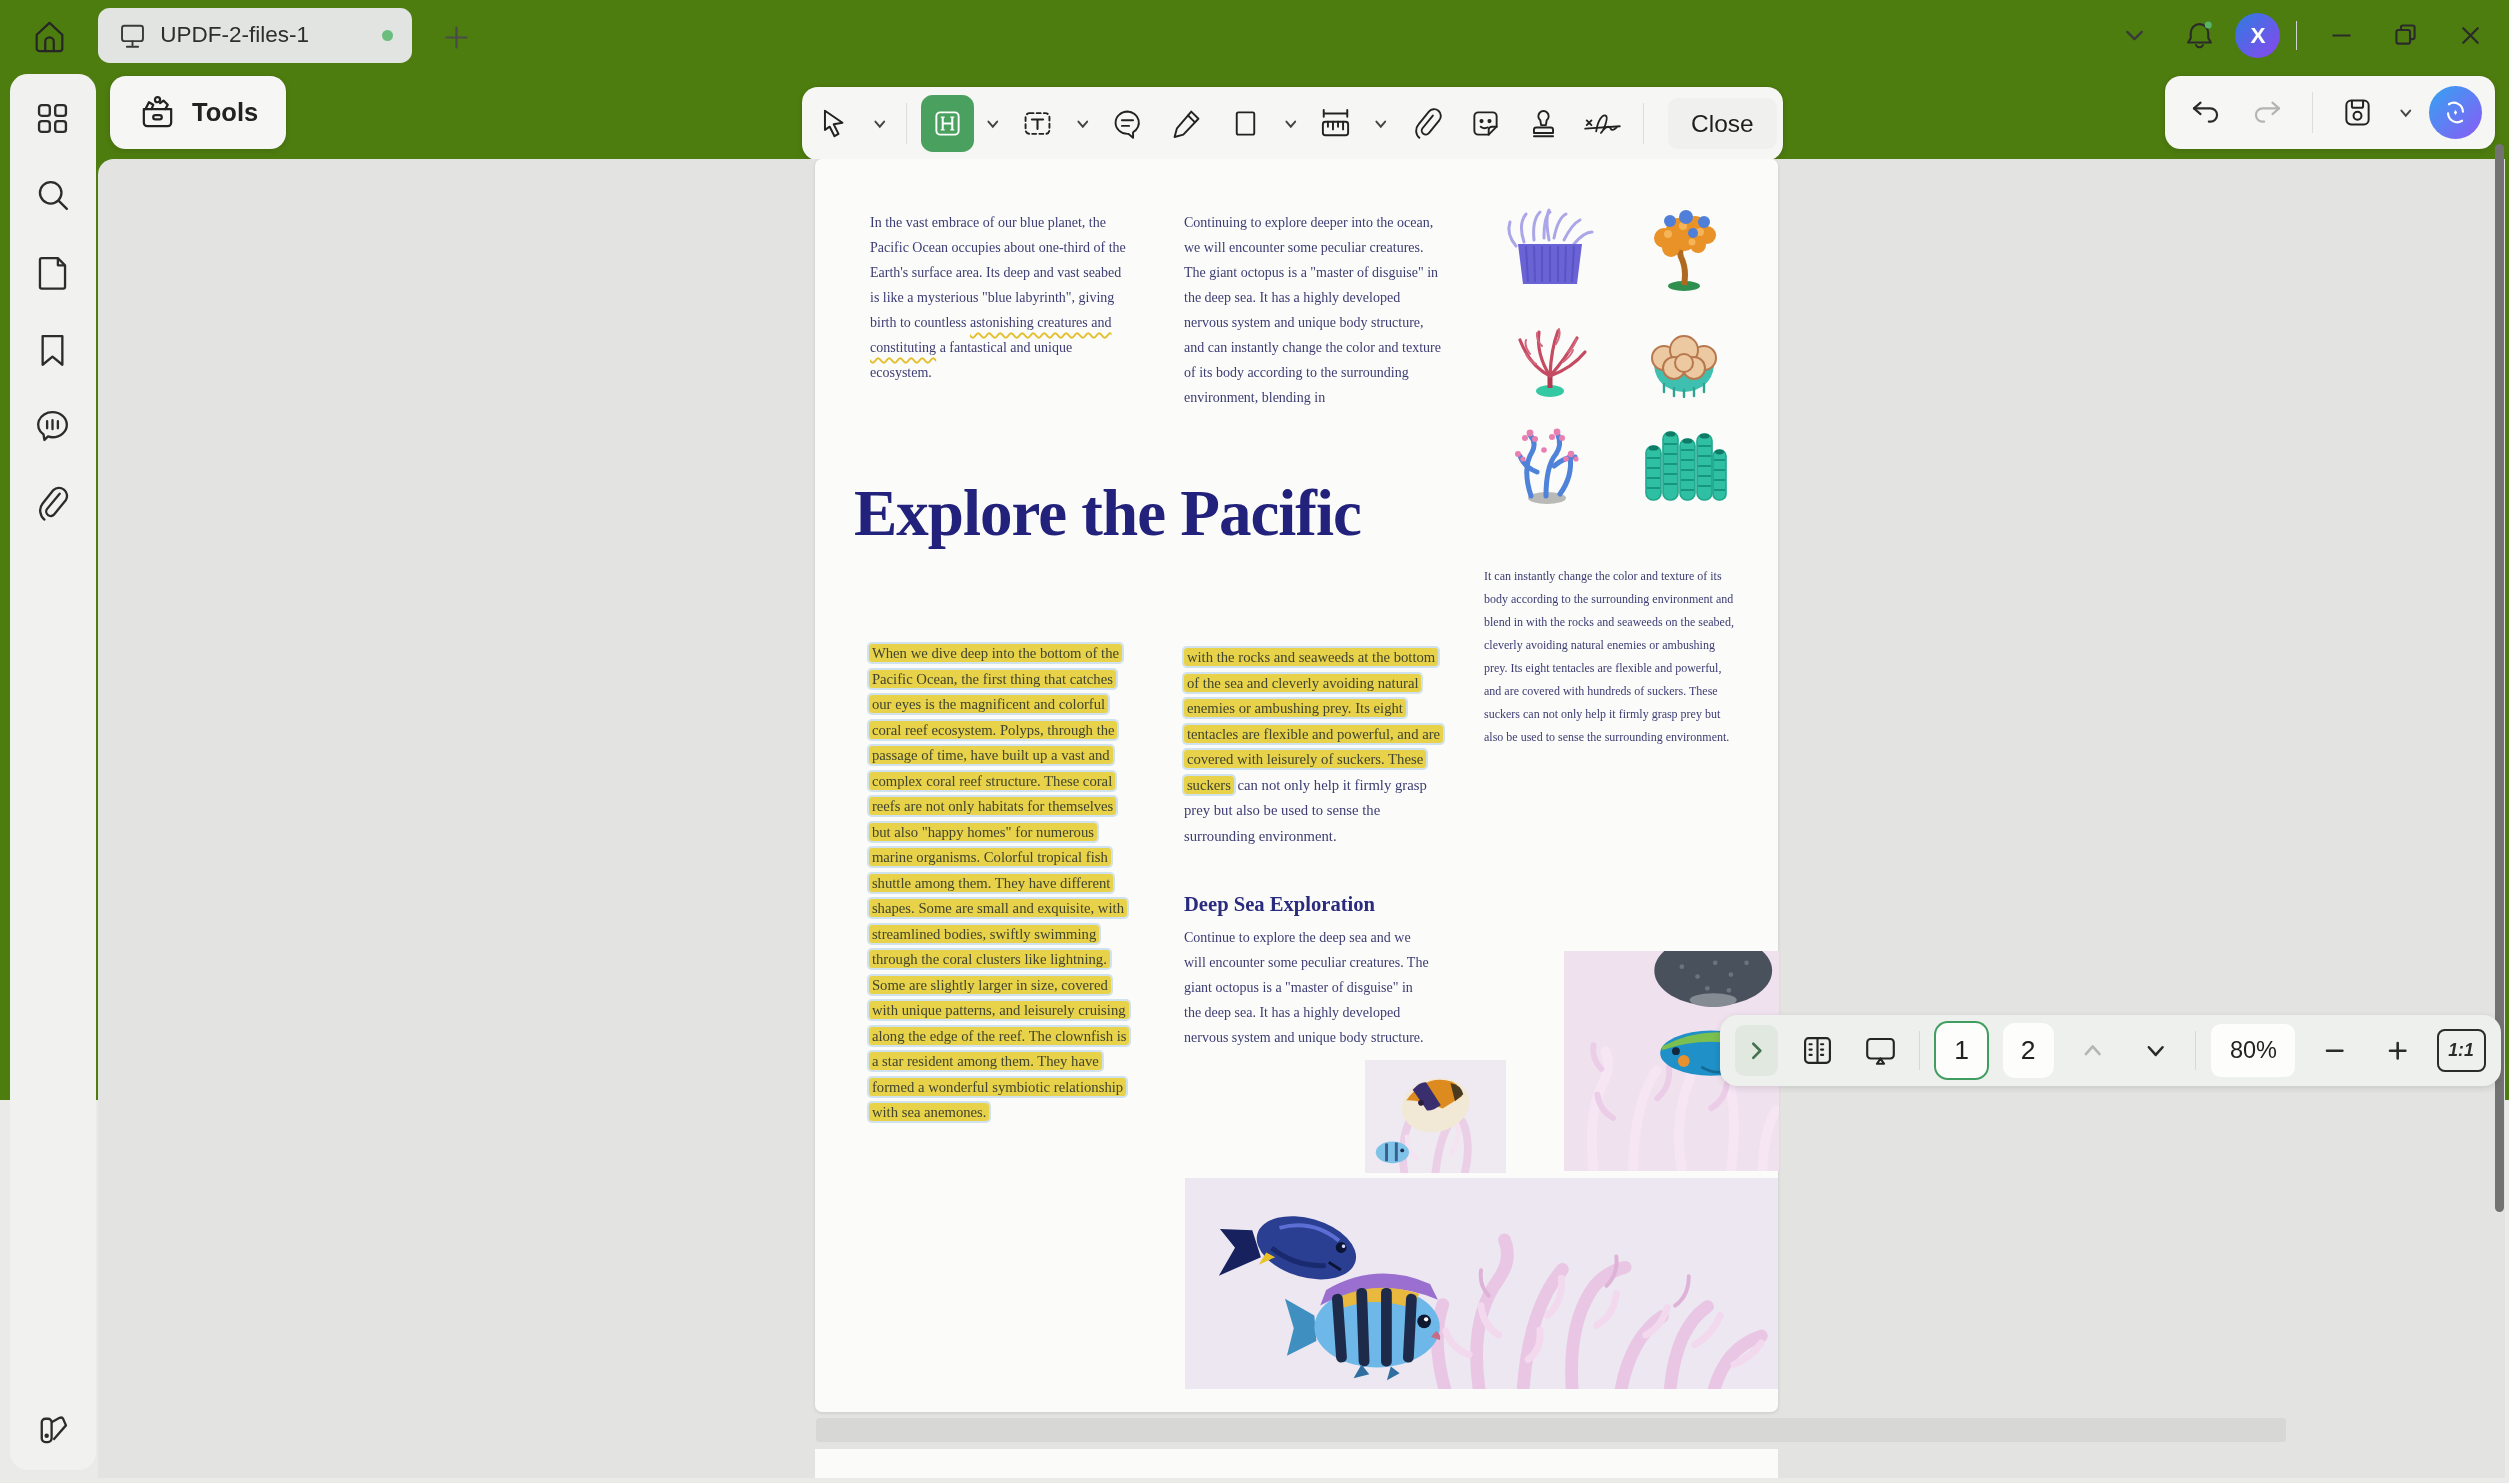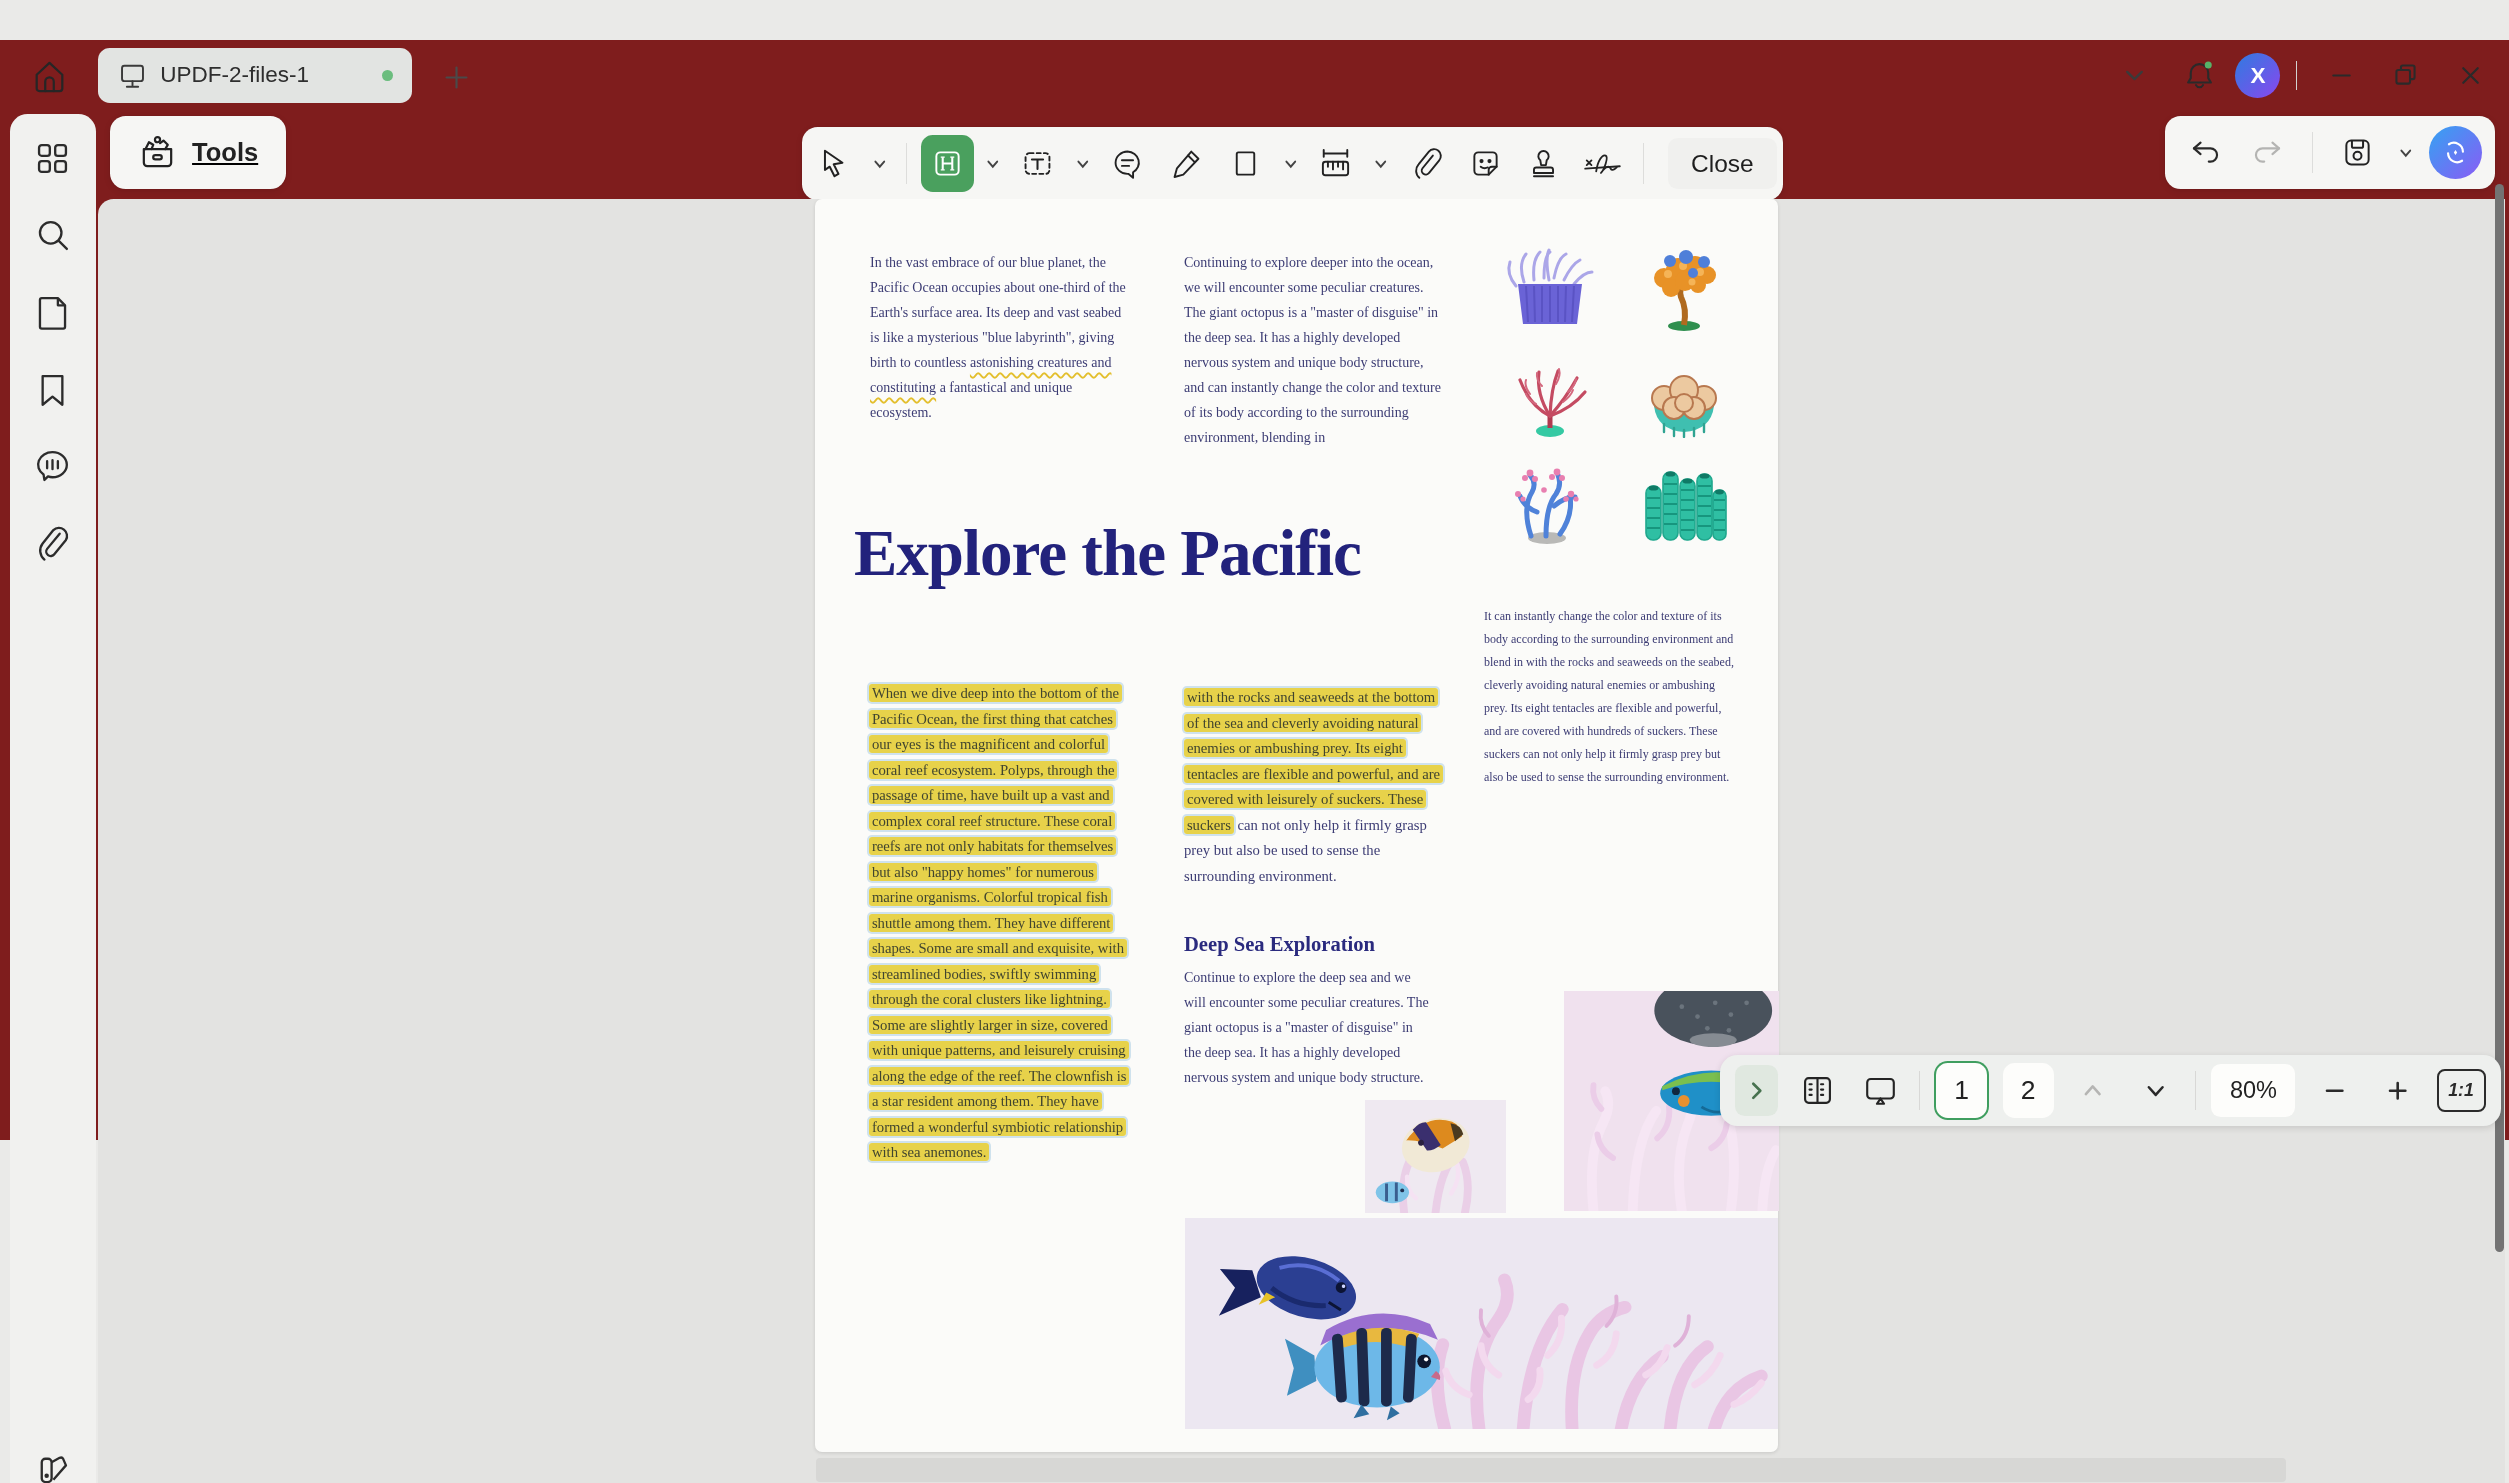--- a/index.html
+++ b/index.html
@@ -1,34 +1,34 @@
 <!DOCTYPE html>
 <html><head>
 <meta charset="utf-8">
 <style>
   * { margin:0; padding:0; box-sizing:border-box; }
   html,body { width:2509px; height:1484px; }
   body { font-family:"Liberation Sans", sans-serif; background:#eaeae8; overflow:hidden; }
-  #app { position:relative; width:2509px; height:1100px; background:#7f1d1d;margin-top:40px; }
+  #app { position:relative; width:2509px; height:1100px; background:#4d7c0f; }
 
   
   #titlebar { position:absolute; left:0; top:0; width:2509px; height:71px; }
   .home-btn { position:absolute; left:25.5px; top:13.7px; width:47px; height:45px; display:flex; align-items:center; justify-content:center; border-radius:9.8px; cursor:pointer; }
   .tab { position:absolute; left:98px; top:7.8px; height:55px; min-width:294px; background:#e2e4e2; border-radius:11.8px; display:flex; align-items:center; padding:0 19.6px; gap:13.7px; }
   .tab-title { font-size:22.5px; color:#2e2e2e; }
   .tab-dot { width:10.8px; height:10.8px; border-radius:50%; background:#6bbd7e; margin-left:59px; }
   .newtab-btn { position:absolute; left:439px; top:19.6px; width:35px; height:35px; display:flex; align-items:center; justify-content:center; }
   .tb-right { position:absolute; right:0; top:0; height:71px; display:flex; align-items:center; gap:7.8px; padding-right:9.8px; }
   .tb-ic { width:57px; height:55px; display:flex; align-items:center; justify-content:center; }
   .avatar { width:45px; height:45px; border-radius:50%; background:linear-gradient(135deg,#2f7ce0,#8a46ee); color:#fff; font-size:22.5px; font-weight:bold; display:flex; align-items:center; justify-content:center; }
   .tb-sep { width:1px; height:29px; background:#d2d2d0; margin:0 7.8px; }
 
   
   .pill { background:#f6f6f4; border-radius:15.7px; box-shadow:0 2px 7.8px rgba(0,0,0,.10), 0 0 0 1px rgba(0,0,0,.03); }
-  #tools-btn { position:absolute; left:110px; top:76px; height:73px; display:flex; align-items:center; gap:13.7px; padding:0 27.4px; cursor:pointer;text-decoration:underline; }
+  #tools-btn { position:absolute; left:110px; top:76px; height:73px; display:flex; align-items:center; gap:13.7px; padding:0 27.4px; cursor:pointer; }
   #tools-btn span { font-size:25.5px; font-weight:bold; color:#222; }
   #main-toolbar { position:absolute; left:802px; top:87px; height:73px; display:flex; align-items:center; padding:0 6px; gap:5.9px; }
   .t-item { width:53px; height:57px; display:flex; align-items:center; justify-content:center; border-radius:11.8px; cursor:pointer; }
   .t-item.active { background:#4aa05e; }
   .t-chev { width:25.5px; height:57px; display:flex; align-items:center; justify-content:center; cursor:pointer; }
   .t-div { width:1px; height:41px; background:#dddddb; margin:0 7.8px; }
   .close-btn { margin-left:9.8px; padding:11.8px 23.5px; background:#f0f0ee; border-radius:9.8px; font-size:24.5px; color:#1e1e1e; cursor:pointer; }
   #right-toolbar { position:absolute; right:13.7px; top:76px; height:73px; display:flex; align-items:center; padding:0 13.7px; gap:9.8px; }
   .ai-btn { width:53px; height:53px; border-radius:50%; background:linear-gradient(135deg,#34a3f2,#8a5bf5); display:flex; align-items:center; justify-content:center; cursor:pointer; }
 

